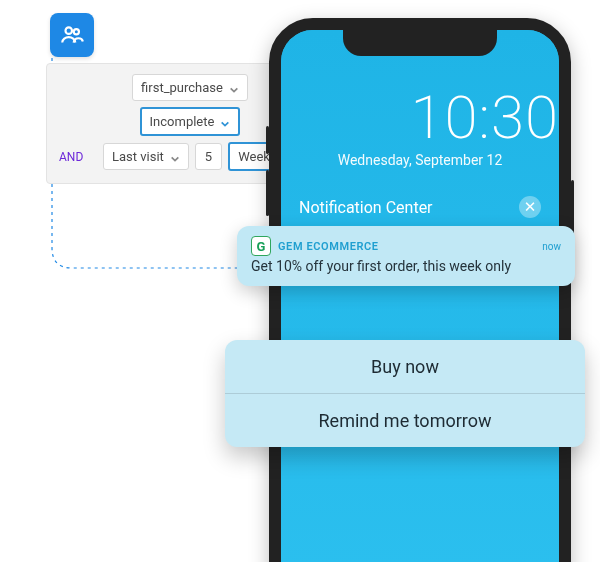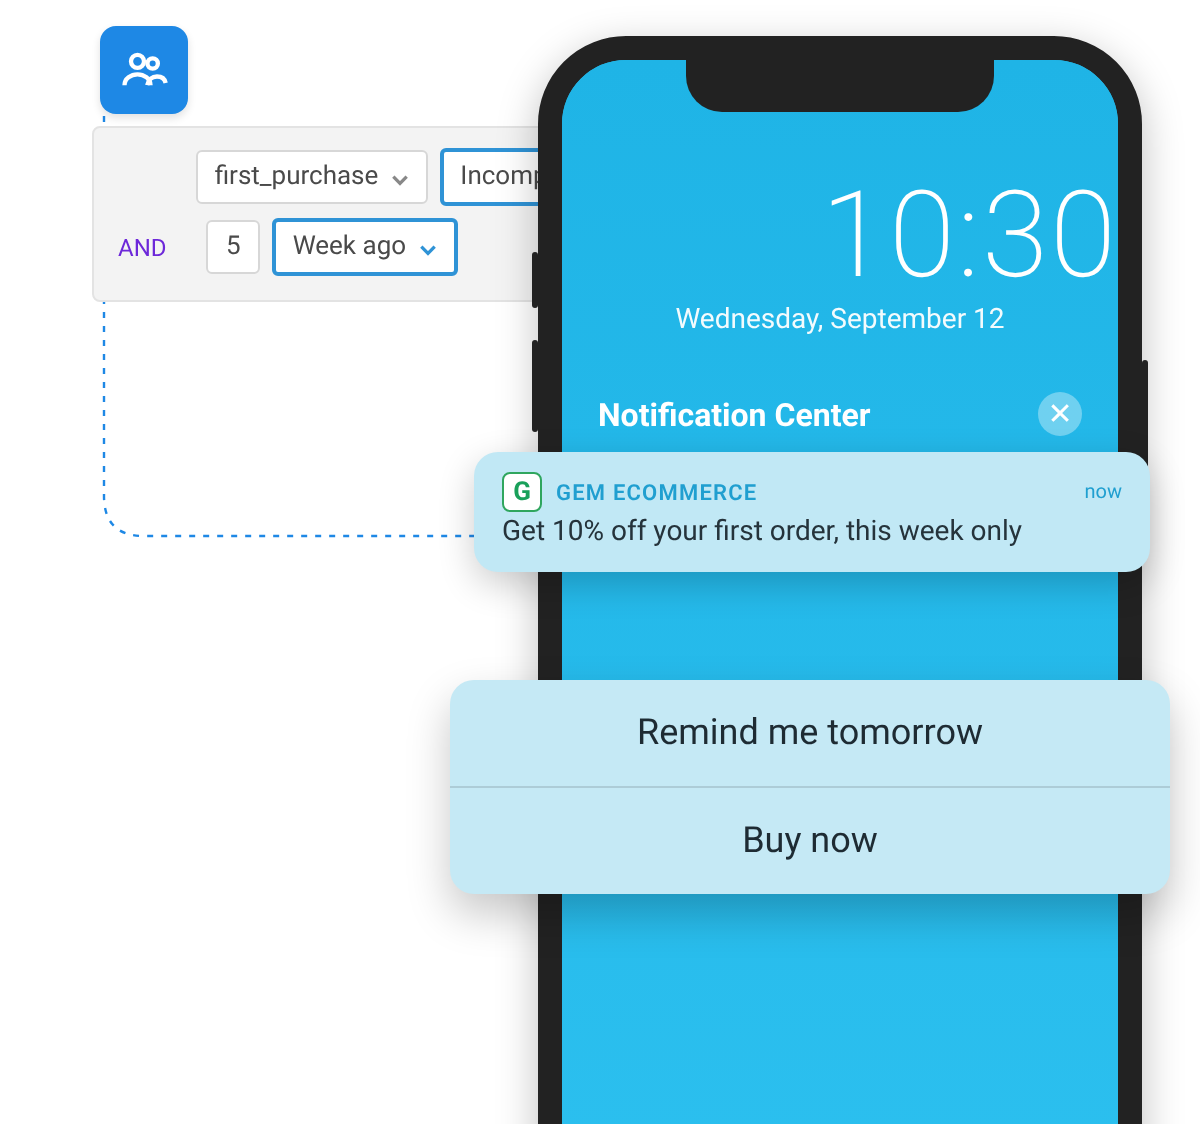--- a/index.html
+++ b/index.html
@@ -13,21 +13,21 @@
   }
   .people-badge svg{width:26px;height:26px;stroke:#fff;fill:none;stroke-width:2;}
 
   .filter-panel{
     position:absolute;left:46px;top:63px;width:288px;
     background:#f3f3f3;border:1px solid #e3e3e3;border-radius:4px;
     padding:10px 12px 12px 12px;box-sizing:border-box;
     font-size:14px;color:#555;
   }
   .row{display:flex;align-items:center;gap:6px;margin-top:6px;}
-  .row:first-child{margin-top:0;justify-content:flex-end;}
+  .row:first-child{margin-top:0;justify-content:flex-end;flex-direction:column;}
   .and-cell{width:38px;font-size:12px;color:#6d28d9;}
   .pill{
     display:inline-flex;align-items:center;gap:6px;background:#fff;
     border:1px solid #d7d7d7;border-radius:3px;padding:5px 8px;font-size:13px;color:#4a4a4a;
     white-space:nowrap;
   }
   .pill.accent{border:2px solid #2f93d6;}
   .pill .chev{width:10px;height:10px;}
   .pill .chev svg{stroke:#888;stroke-width:2;fill:none;}
   .pill.accent .chev svg{stroke:#2f93d6;}
@@ -54,21 +54,21 @@
 
   .lock-time{
     color:#fff;text-align:right;font-weight:200;font-size:60px;letter-spacing:1px;
     margin-top:58px;line-height:1;
   }
   .lock-date{color:#fff;text-align:center;font-size:14px;margin-top:4px;font-weight:400;opacity:.95;}
   .nc-row{
     display:flex;align-items:center;justify-content:space-between;
     margin:28px 18px 0 18px;color:#fff;
   }
-  .nc-title{font-size:16px;font-weight:700;}
+  .nc-title{font-size:16px;font-weight:400;}
   .nc-x{
     width:22px;height:22px;border-radius:50%;background:rgba(255,255,255,.35);
     display:flex;align-items:center;justify-content:center;font-size:15px;color:#fff;
   }
 
   
   .notif{
     position:absolute;left:237px;top:226px;width:338px;
     background:#c1e8f5;border-radius:12px;padding:10px 14px 12px 14px;
     box-shadow:0 6px 18px rgba(0,0,0,.2);box-sizing:border-box;z-index:5;
@@ -130,20 +130,26 @@
       </span>
       <span class="pill accent">
         <span>Incomplete</span>
         <span class="chev"><svg viewBox="0 0 12 12">
               <path d="M2 4l4 4 4-4"></path>
             </svg></span>
       </span>
     </div>
     <div class="row">
       <span class="and-cell">AND</span>
+      <span class="pill">
+        <span>Last visit</span>
+        <span class="chev"><svg viewBox="0 0 12 12">
+              <path d="M2 4l4 4 4-4"></path>
+            </svg></span>
+      </span>
       <span class="pill small">
         <span>5</span>
       </span>
       <span class="pill accent">
         <span>Week ago</span>
         <span class="chev"><svg viewBox="0 0 12 12">
               <path d="M2 4l4 4 4-4"></path>
             </svg></span>
       </span>
     </div>
@@ -170,17 +176,17 @@
       <span class="notif-icon">
         <span>G</span>
       </span>
       <span class="notif-app">GEM ECOMMERCE</span>
       <span class="notif-when">now</span>
     </div>
     <div class="notif-body">Get 10% off your first order, this week only</div>
   </div>
 
   <div class="actions">
+    <div class="act">Buy now</div>
     <div class="act">Remind me tomorrow</div>
-    <div class="act">Buy now</div>
   </div>
 
 </div>
 
 </body></html>

